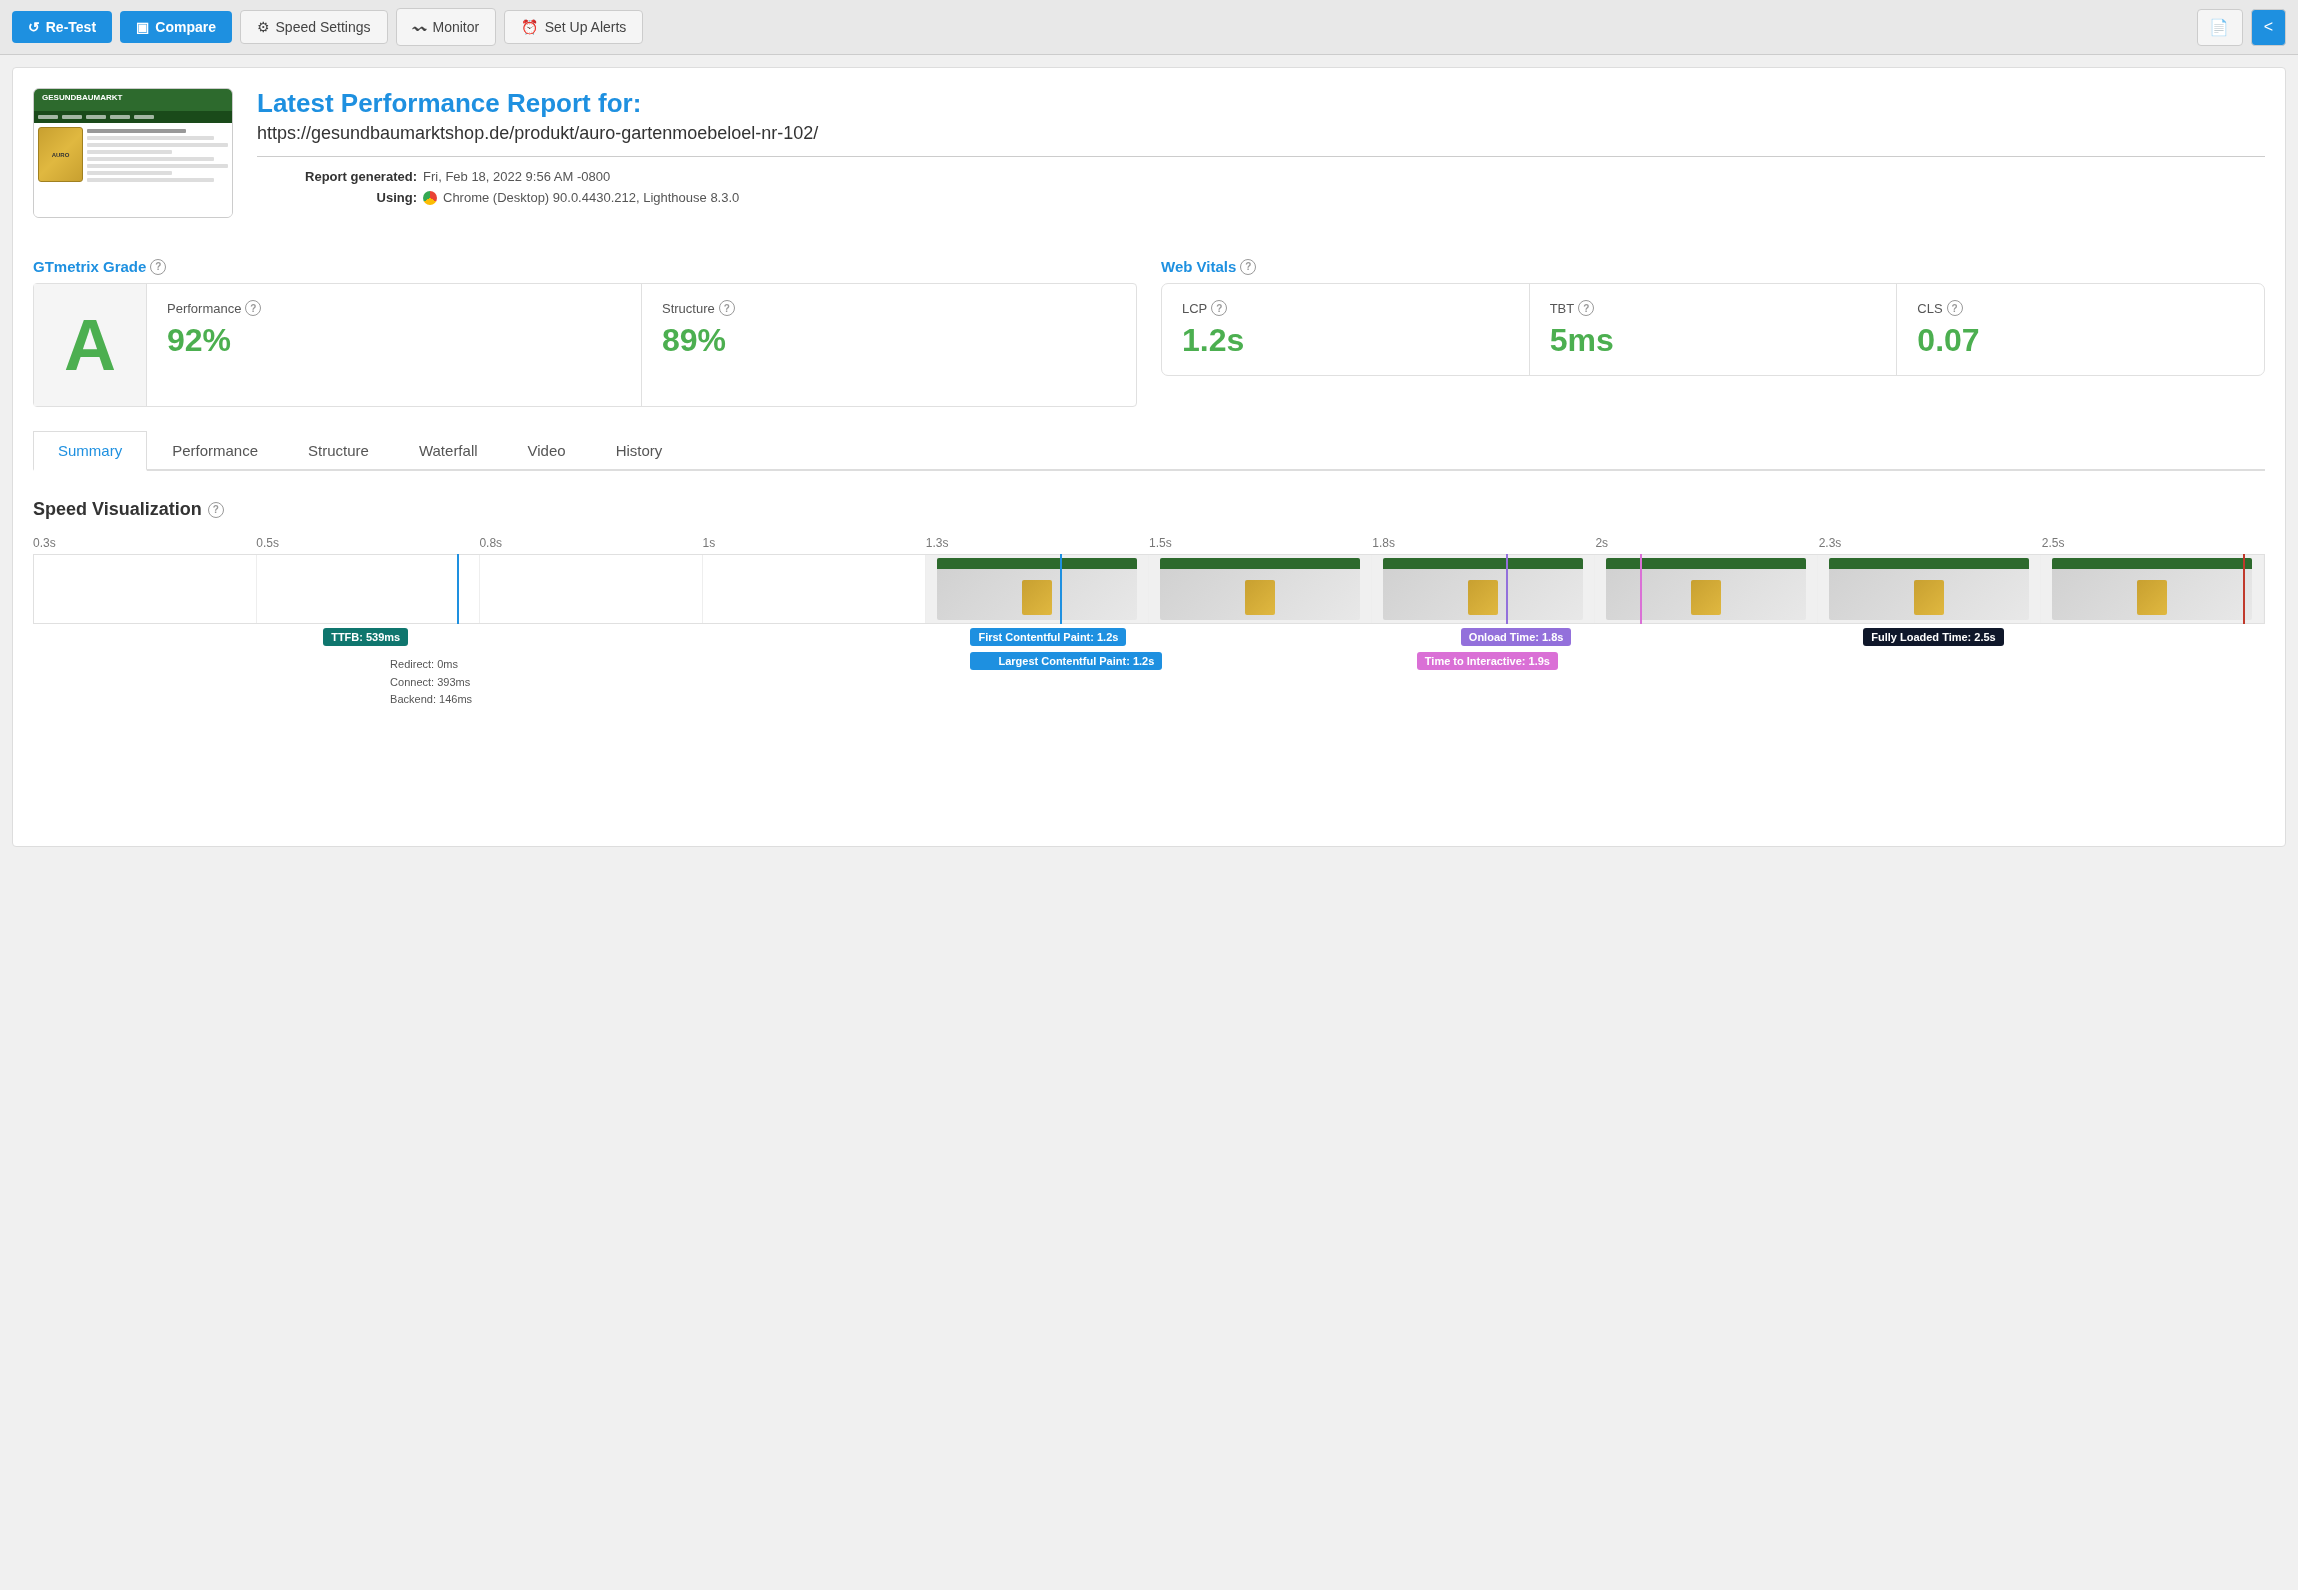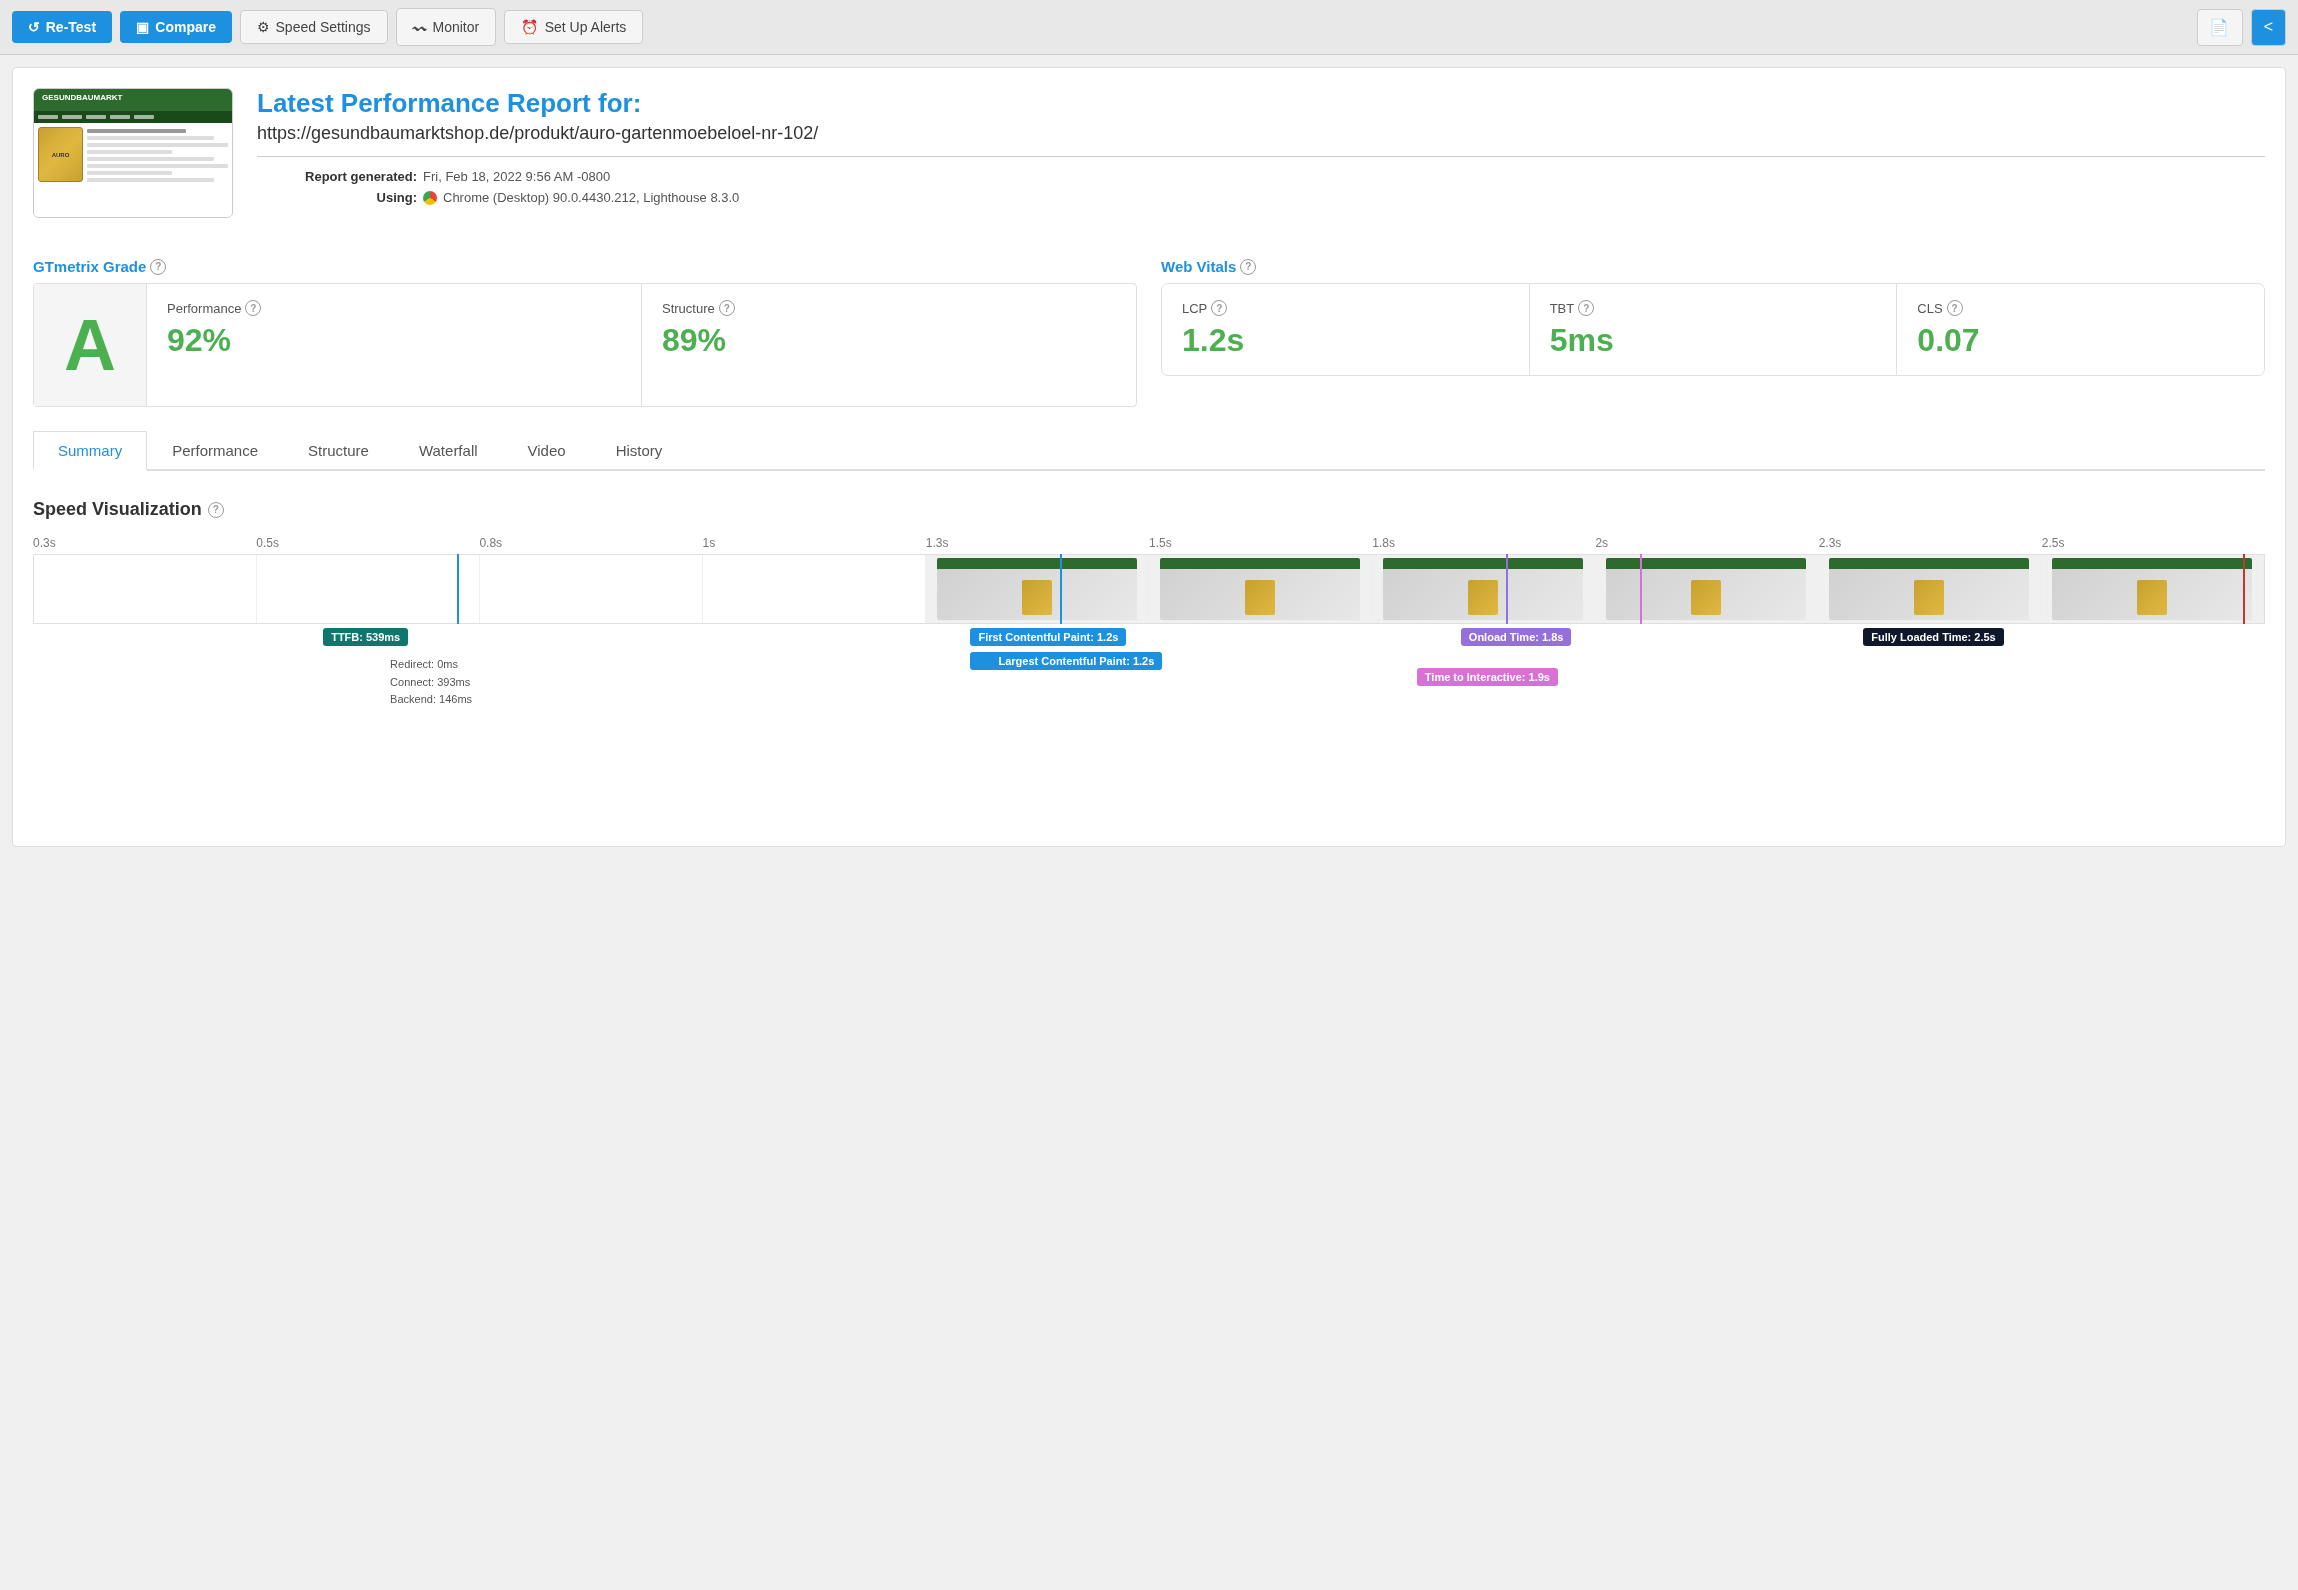--- a/index.html
+++ b/index.html
@@ -395,21 +395,21 @@
       white-space: nowrap;
       border-radius: 3px;
       padding: 3px 8px;
       color: white;
       font-weight: bold;
     }
     .ann-ttfb { background: #0f766e; top: 0; }
     .ann-fcp { background: #1e90e0; top: 0; }
     .ann-lcp { background: #1e90e0; top: 24px; padding-left: 28px; }
     .ann-onload { background: #9370db; top: 0; }
-    .ann-tti { background: #da70d6; top: 40px; }
+    .ann-tti { background: #da70d6; top: 24px; }
     .ann-fully { background: #0f172a; top: 0; }
 
     .ttfb-detail {
       position: absolute;
       font-size: 11px;
       color: #555;
       top: 28px;
       left: 16%;
       line-height: 1.6;
     }

